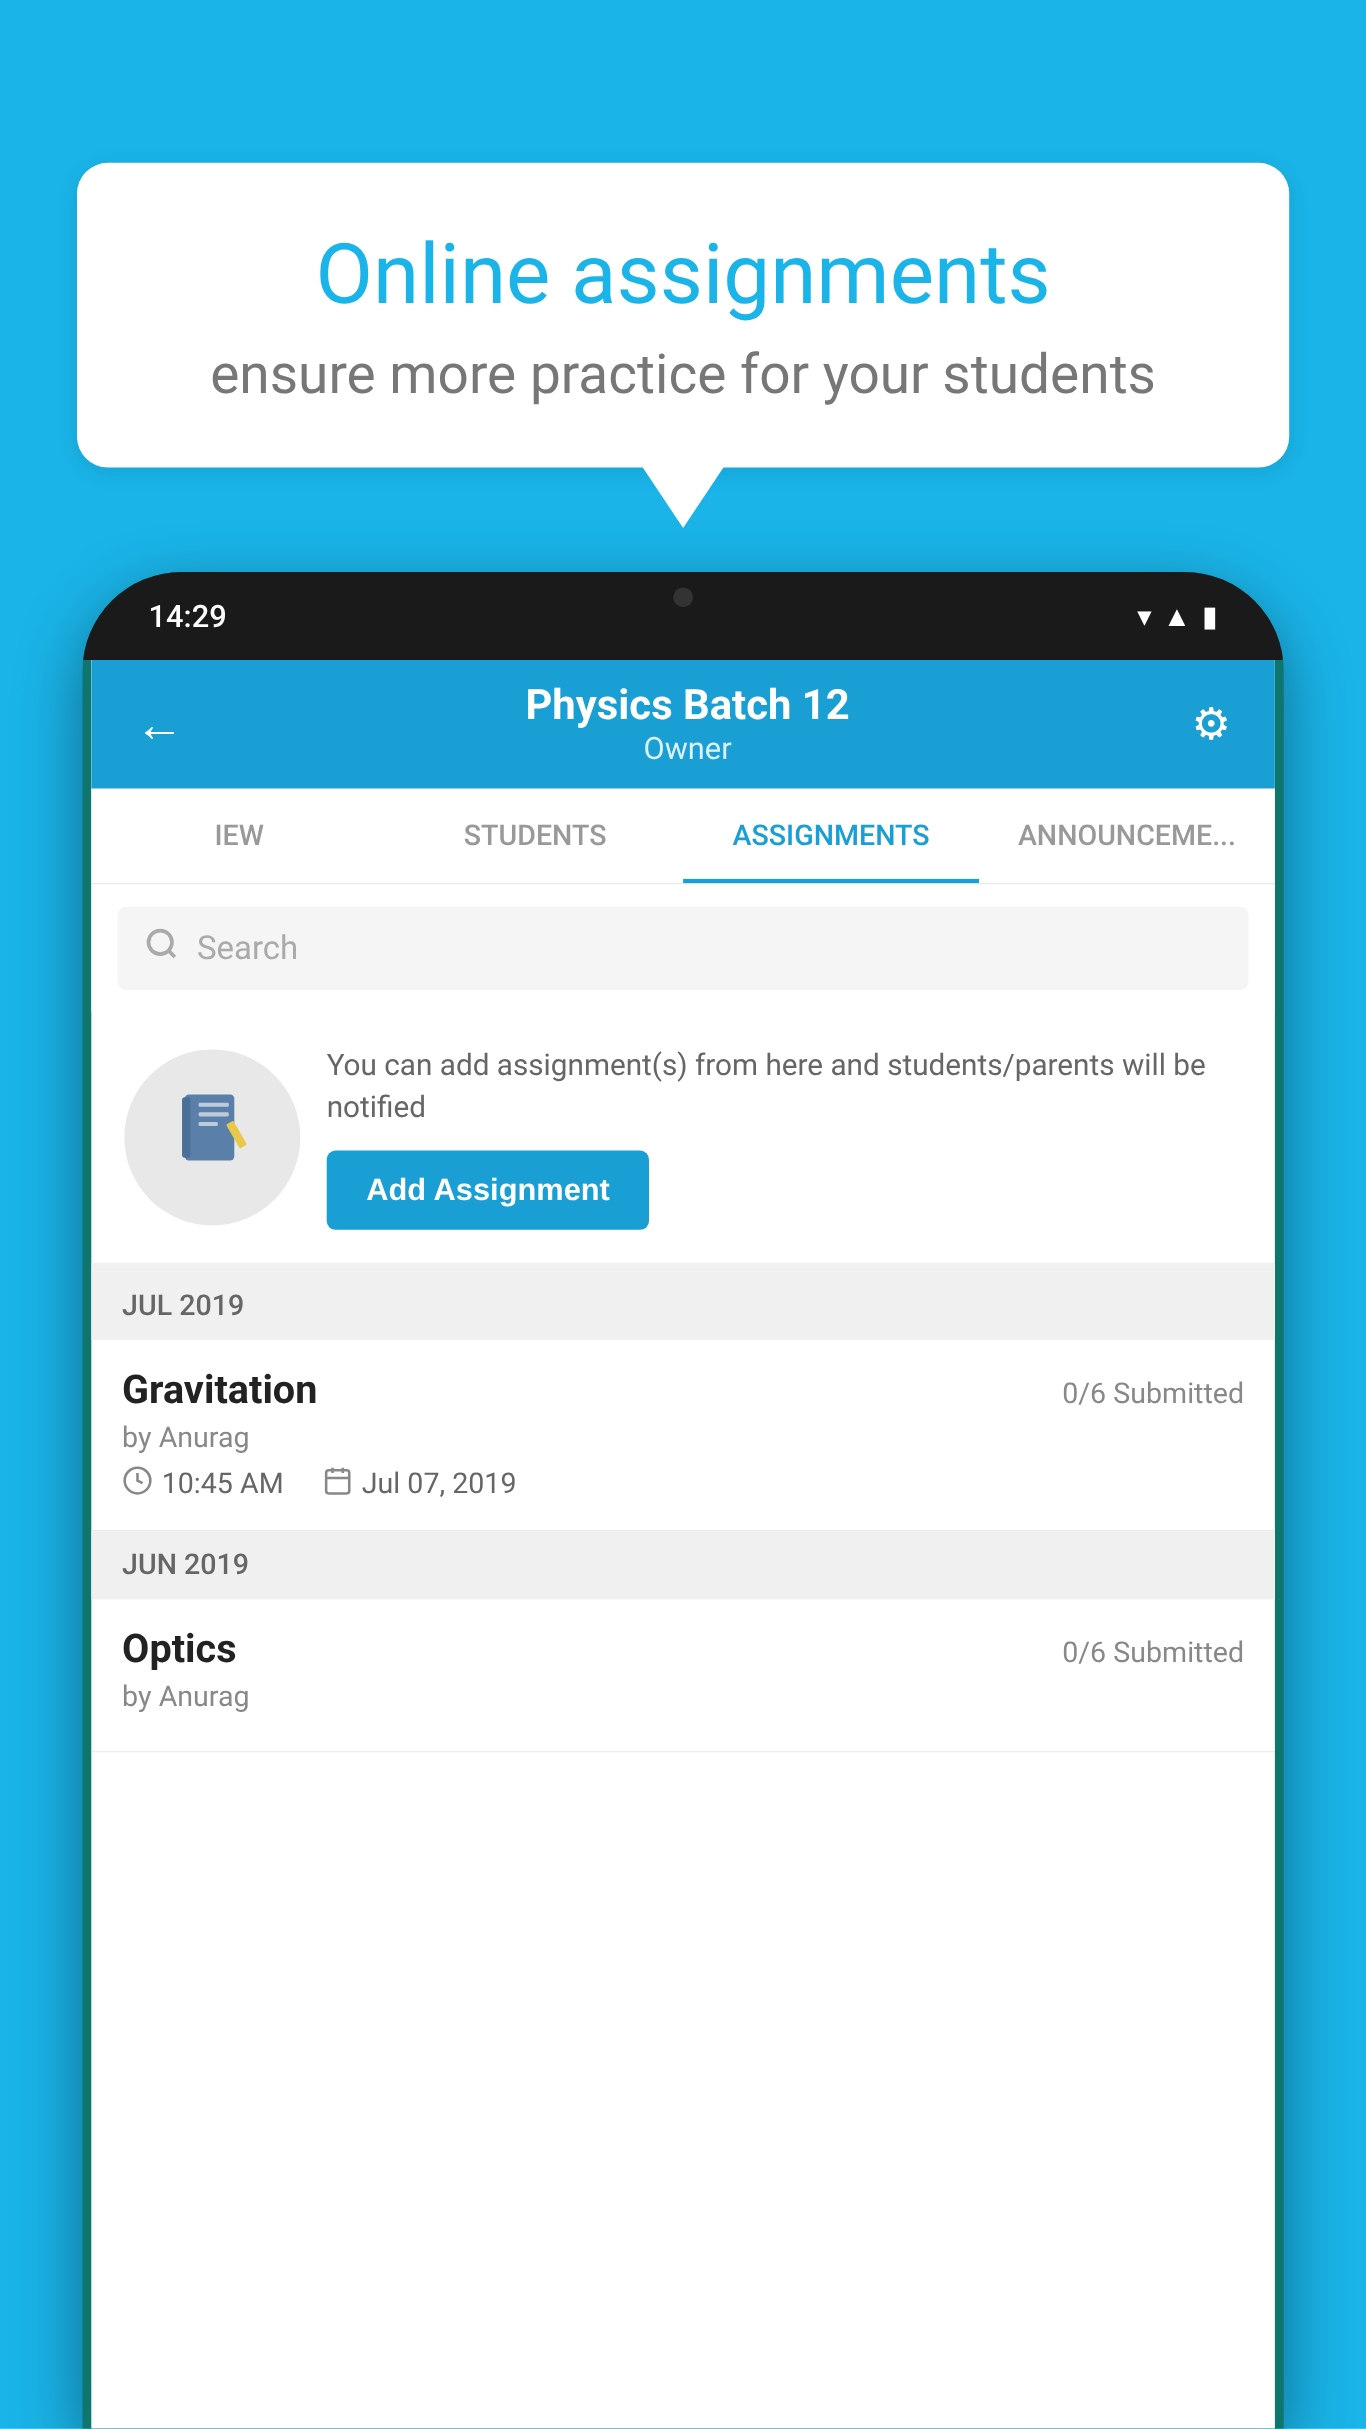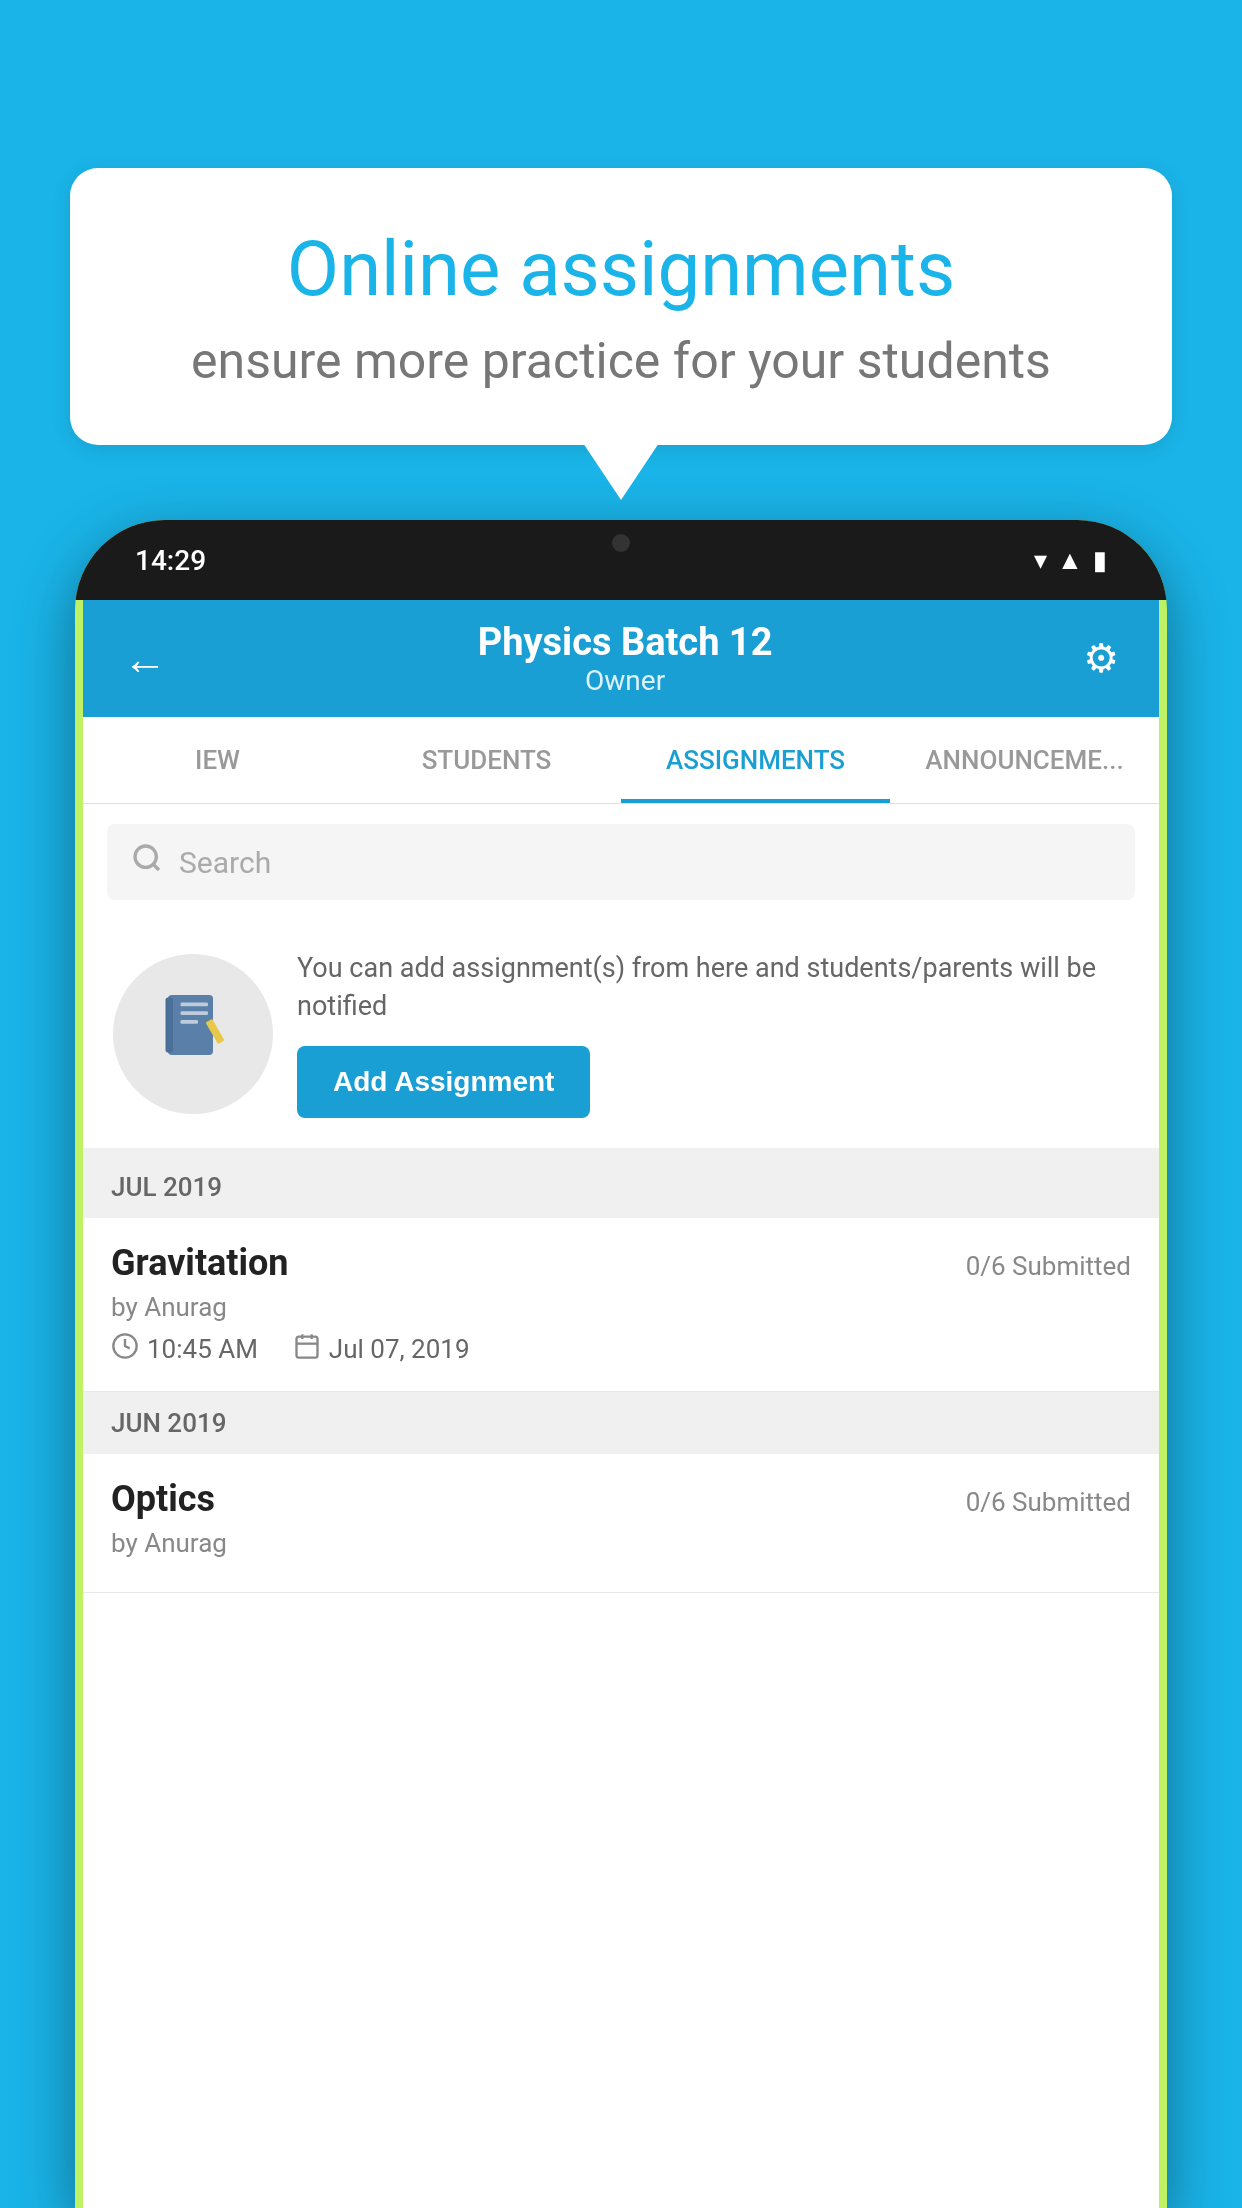--- a/index.html
+++ b/index.html
@@ -8,21 +8,21 @@
       height: 2208px;
       background-color: #1ab4e8;
       font-family: 'Roboto', Arial, sans-serif;
       overflow: hidden;
       position: relative;
     }
 
     
     .speech-bubble-container {
       position: absolute;
-      top: 168px;
+      top: 148px;
       left: 70px;
       right: 70px;
     }
     .speech-bubble {
       background: white;
       border-radius: 28px;
       padding: 60px 70px 55px;
       box-shadow: 0 4px 20px rgba(0,0,0,0.1);
       position: relative;
     }
@@ -53,21 +53,21 @@
       font-weight: 400;
     }
 
     
     .phone-frame {
       position: absolute;
       top: 520px;
       left: 75px;
       right: 75px;
       bottom: 0;
-      background: #bef264;
+      background: #0f766e;
       border-radius: 90px 90px 0 0;
       overflow: hidden;
       box-shadow: 0 20px 60px rgba(0,0,0,0.4);
     }
 
     
     .phone-top-bar {
       background: #1a1a1a;
       height: 80px;
       display: flex;

